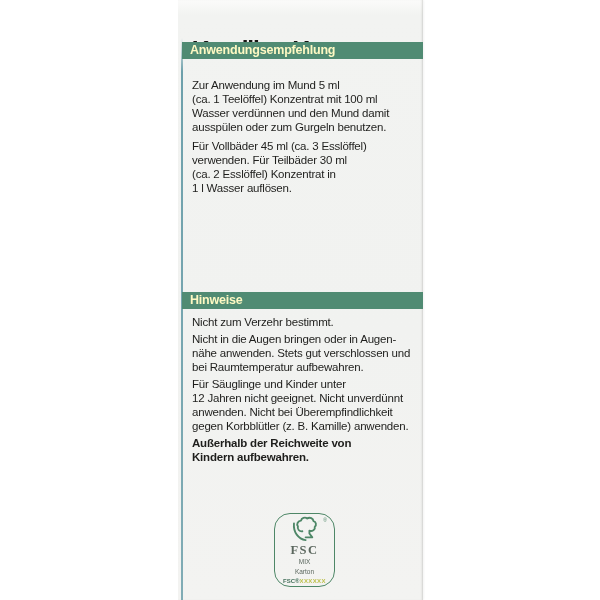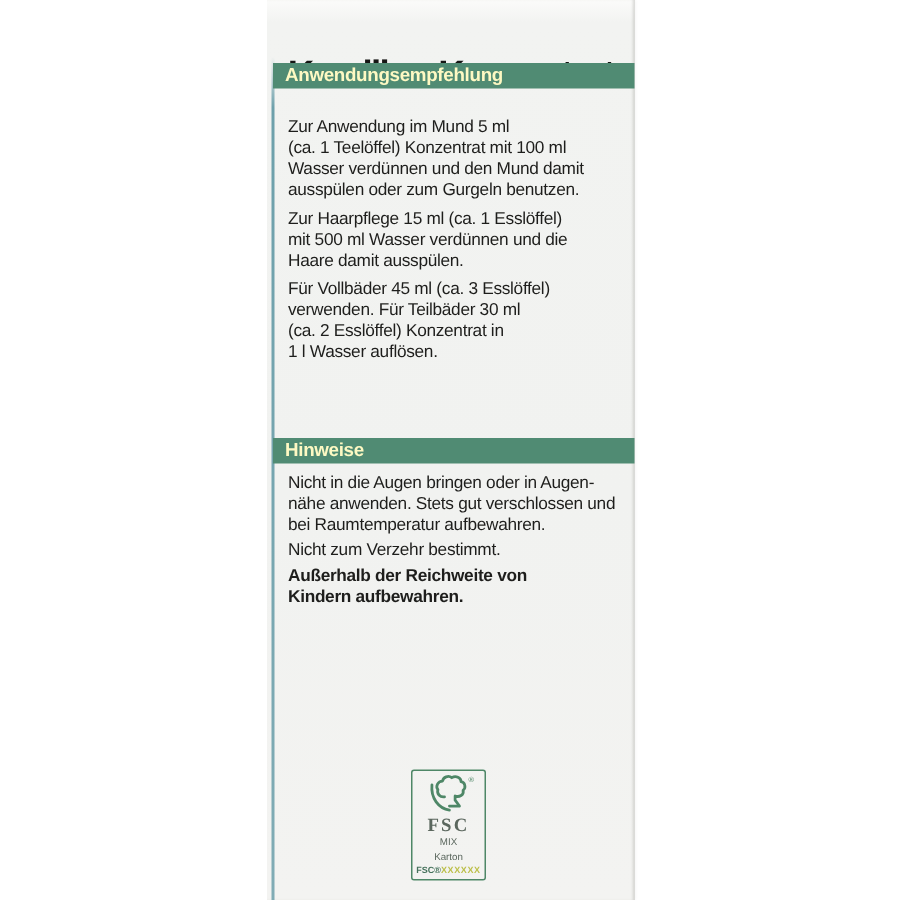--- a/index.html
+++ b/index.html
@@ -32,22 +32,22 @@
     position:absolute;left:14px;right:2px;color:#1e1e1c;
     font-size:11.5px;line-height:14px;letter-spacing:-0.2px;
   }
   .textblock--1{top:63px;margin-top:15px;}
   .textblock--2{top:315px;}
   .textblock p{margin:0 0 5px 0;white-space:pre-line;}
   .textblock--2 p{margin:0 0 3px 0;}
   .bold-note{font-weight:bold;margin-top:1px !important;}
   
   .fsc{
-    position:absolute;left:96px;top:513px;width:50px;height:74px;
-    border:1.5px solid #4e8767;border-radius:2px;box-sizing:border-box;
+    position:absolute;left:96px;top:513px;width:61px;height:74px;
+    border:1.5px solid #4e8767;border-radius:16px;box-sizing:border-box;
     display:flex;flex-direction:column;align-items:center;padding-top:2px;
   }
   .fsc svg{width:30px;height:27px;display:block;}
   .fsc-reg{position:absolute;top:4px;right:7px;font-size:5px;line-height:5px;color:#4e8767;}
   .fsc-acronym{
     font-family:"Liberation Serif", serif;font-size:12.5px;font-weight:600;
     color:#5b675e;letter-spacing:1.5px;line-height:12px;margin-top:1px;
   }
   .fsc-mix{font-size:6.5px;color:#5b675e;margin-top:3px;line-height:6.5px;}
   .fsc-material{font-size:6.5px;color:#5b675e;margin-top:3px;line-height:6.5px;}
@@ -63,36 +63,37 @@
 
   <h1 class="title">Kamillen-Konzentrat</h1>
 
   <div class="banner banner--1">Anwendungsempfehlung</div>
 
   <div class="textblock textblock--1">
     <p>Zur Anwendung im Mund 5 ml
 (ca. 1 Teelöffel) Konzentrat mit 100 ml
 Wasser verdünnen und den Mund damit
 ausspülen oder zum Gurgeln benutzen.</p>
-    <p>Zur Haarpflege 15 ml (ca. 1 Esslöffel)
-mit 500 ml Wasser verdünnen und die
-Haare damit ausspülen.</p>
     <p>Für Vollbäder 45 ml (ca. 3 Esslöffel)
 verwenden. Für Teilbäder 30 ml
 (ca. 2 Esslöffel) Konzentrat in
 1 l Wasser auflösen.</p>
   </div>
 
   <div class="banner banner--2">Hinweise</div>
 
   <div class="textblock textblock--2">
+    <p>Nicht zum Verzehr bestimmt.</p>
     <p>Nicht in die Augen bringen oder in Augen-
 nähe anwenden. Stets gut verschlossen und
 bei Raumtemperatur aufbewahren.</p>
-    <p>Nicht zum Verzehr bestimmt.</p>
+    <p>Für Säuglinge und Kinder unter
+12 Jahren nicht geeignet. Nicht unverdünnt
+anwenden. Nicht bei Überempfindlichkeit
+gegen Korbblütler (z. B. Kamille) anwenden.</p>
     <p class="bold-note">Außerhalb der Reichweite von
 Kindern aufbewahren.</p>
   </div>
 
   <div class="fsc">
     <span class="fsc-reg">®</span>
     <svg viewBox="0 0 34 30" fill="none" stroke="#4e8767" stroke-width="2.1" stroke-linecap="round" stroke-linejoin="round">
       <path d="M4.5 8 C3.5 18 9.5 25.8 17.7 27"></path>
       <path d="M14 17 c-3.5 .5 -6 -2.5 -5 -5.5 c-2 -2.5 0 -6.5 3.5 -6.5 c.5 -3 4.5 -4.5 7 -2.5 c3 -2 7 0 7 3 c3 .5 4 4.5 1.5 6.5 c1 3.5 -3 5.5 -6 4.3 l0 3.2 l3.3 4.4 l-7.6 0"></path>
     </svg>

